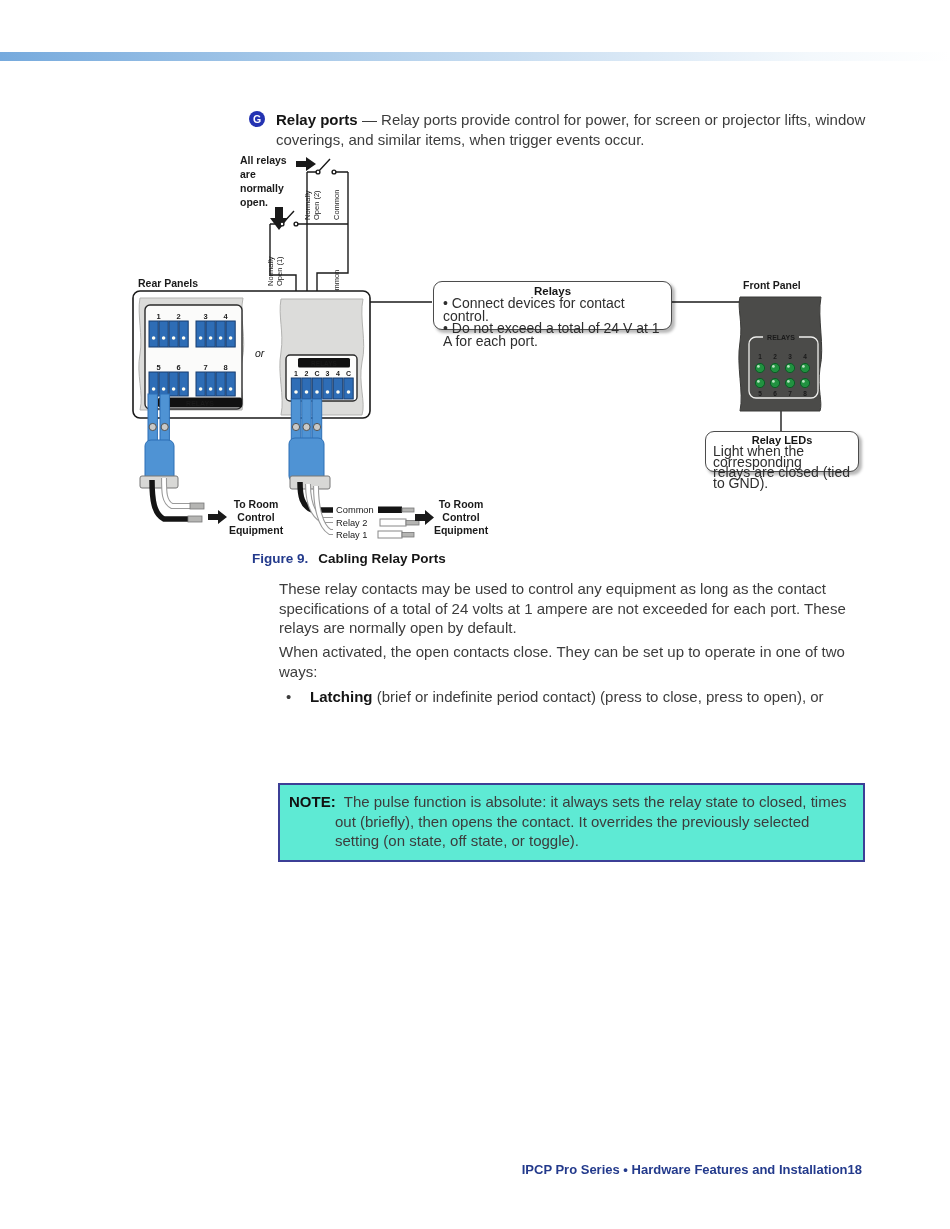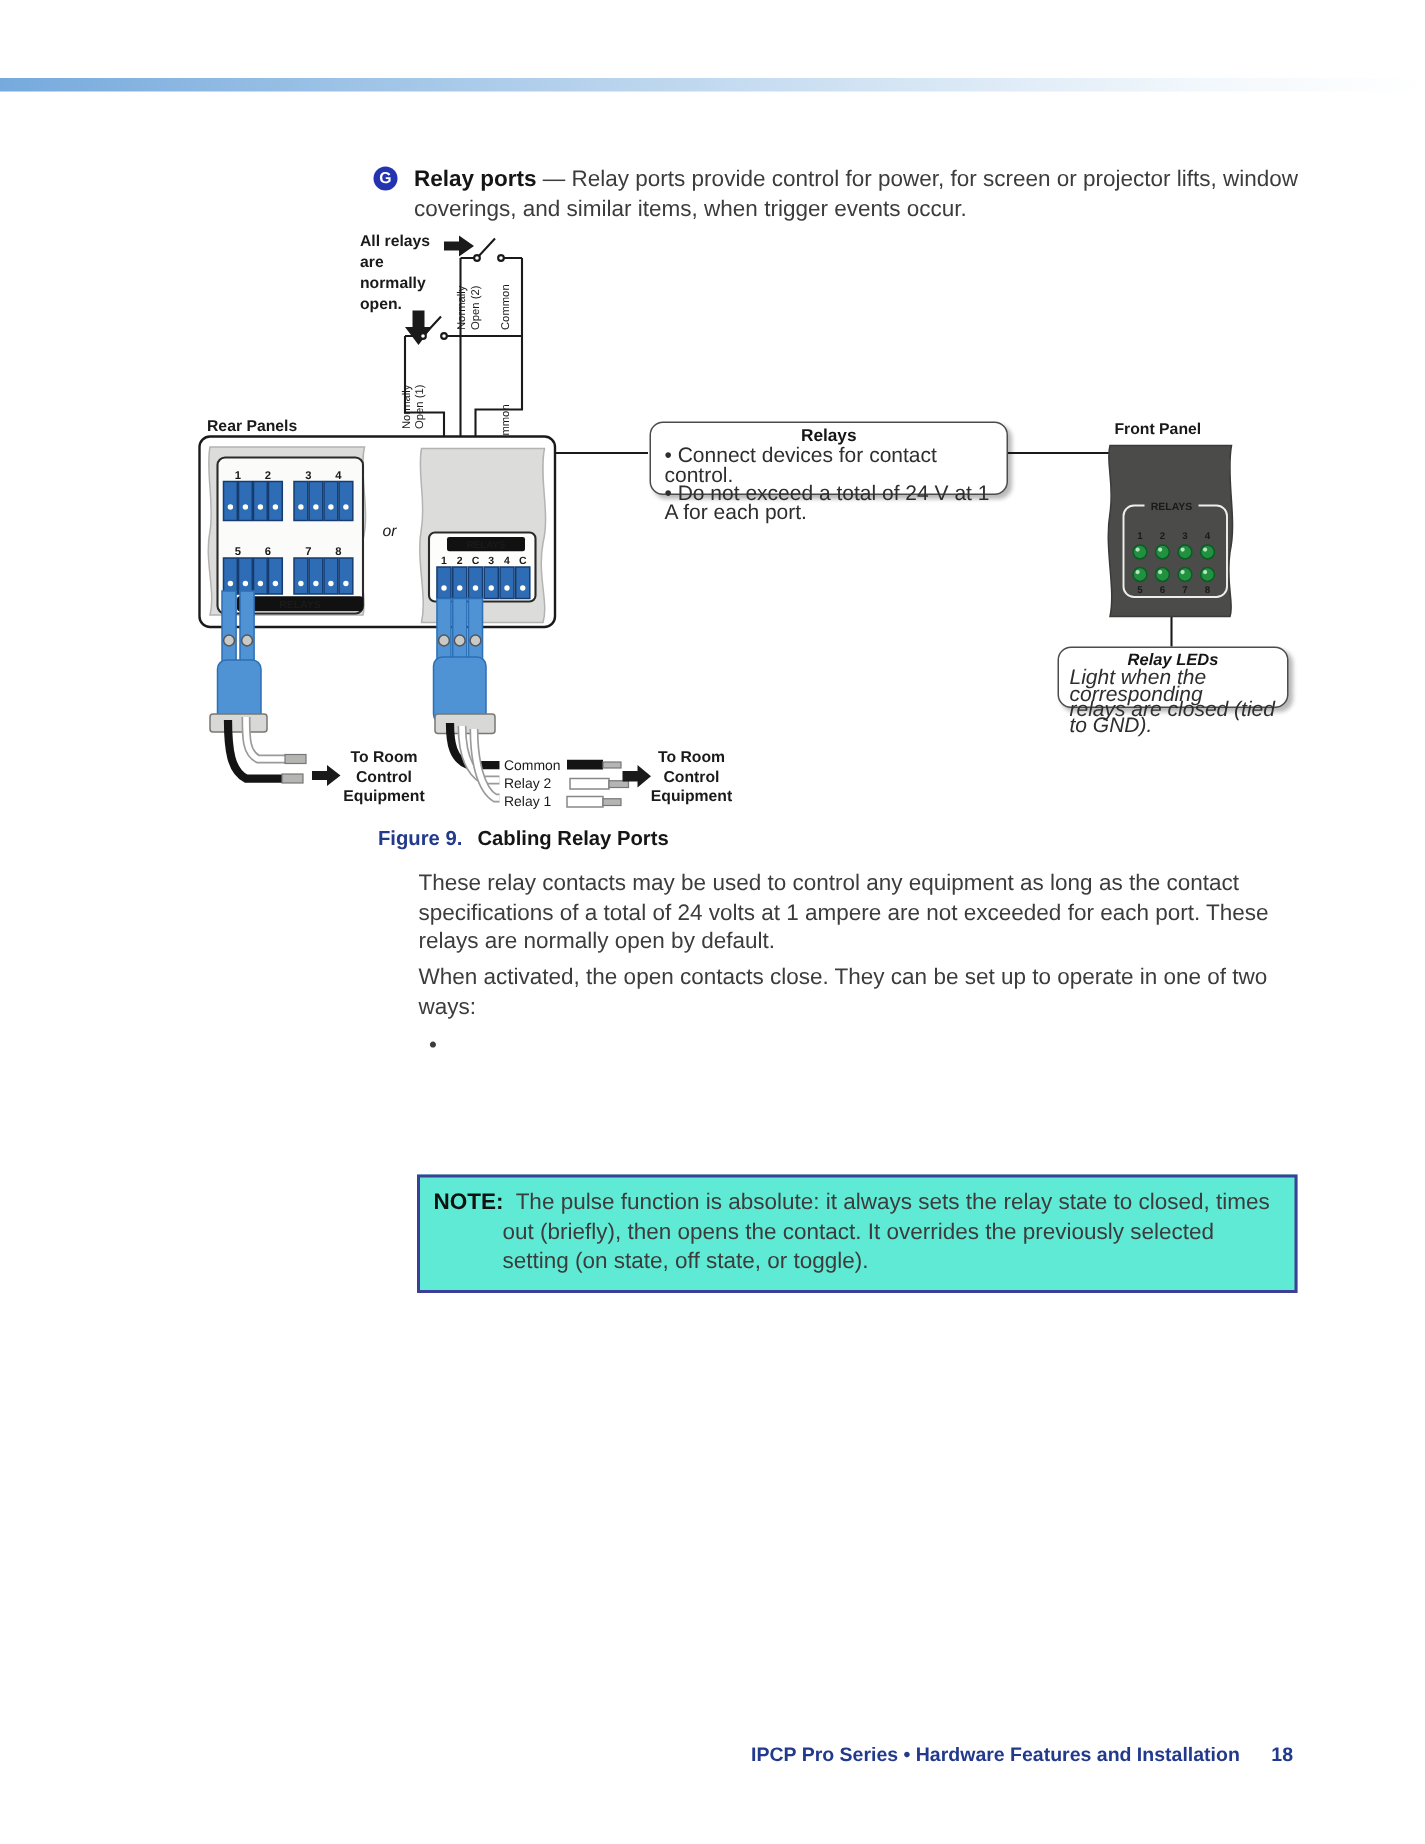--- a/index.html
+++ b/index.html
@@ -9,39 +9,39 @@
           background:linear-gradient(to right,#76aadd 0%,#a9cae9 32%,#d3e4f4 62%,#f3f8fc 85%,#ffffff 100%);}
   .badge{position:absolute;left:249px;top:111px;width:16px;height:16px;border-radius:50%;
          background:#2433b2;color:#fff;font-weight:bold;font-size:10.5px;line-height:16px;text-align:center;}
   .heading{position:absolute;left:276px;top:110px;width:592px;font-size:15px;line-height:19.5px;}
   .heading b{color:#151515;}
   .diagram-svg{position:absolute;left:130px;top:150px;width:740px;height:402px;}
   .diagram-svg text{font-family:"Liberation Sans", sans-serif;fill:#1a1a1a;}
   .callout{position:absolute;background:#fff;border:1.4px solid #4c4c4c;border-radius:9px;
            box-shadow:2.5px 2.5px 3px rgba(0,0,0,0.28);z-index:5;}
   .co-relays{left:433px;top:281px;width:237px;height:47px;}
-  .co-leds{left:705px;top:431px;width:152px;height:39px;font-style:italic;}
+  .co-leds{left:705px;top:431px;width:152px;height:39px;}
   .co-title{font-size:11.5px;font-weight:bold;text-align:center;color:#151515;margin-top:3px;}
   .co-leds .co-title{font-size:11px;margin-top:2px;}
   .co-bullet{font-size:14px;line-height:12.5px;color:#2e2e2e;padding-left:9px;}
   .co-bullet::before{content:"• ";}
   .co-text{font-size:14px;line-height:10.5px;color:#2e2e2e;padding-left:7px;}
   .figcap{position:absolute;left:252px;top:551px;font-size:13.5px;font-weight:bold;}
   .figcap .fig-label{color:#233a8c;}
   .figcap .fig-title{color:#151515;margin-left:10px;}
   .para{position:absolute;left:279px;width:590px;font-size:15px;line-height:19.5px;color:#3c3c3c;}
   .bullet-row{position:absolute;left:286px;width:582px;display:flex;font-size:15px;line-height:19.5px;}
   .b-dot{width:24px;flex:none;}
   .b-dot::before{content:"•";}
   .b-text b{color:#151515;}
   .notebox{position:absolute;left:278px;top:783px;width:564px;min-height:46px;background:#5eead4;
            border:2px solid #3c3f96;padding:7px 10px 9px 9px;}
   .note-p{font-size:15px;line-height:19.5px;color:#3c3c3c;padding-left:46px;text-indent:-46px;margin:0;}
   .note-label{font-weight:bold;color:#111;}
-  .footer{position:absolute;right:88px;top:1162px;display:flex;gap:21px;
+  .footer{position:absolute;right:88px;top:1162px;display:flex;
           color:#233a8c;font-size:13px;font-weight:bold;}
 </style>
 </head>
 <body>
 
 <div id="page">
 
   <div class="topbar"></div>
 
   <div class="badge">G</div>
@@ -288,20 +288,21 @@
 
   <div class="figcap">
     <span class="fig-label">Figure 9.</span><span class="fig-title">Cabling Relay Ports</span>
   </div>
 
   <div class="para" style="top:579px">These relay contacts may be used to control any equipment as long as the contact specifications of a total of 24 volts at 1 ampere are not exceeded for each port. These relays are normally open by default.</div>
   <div class="para" style="top:642px">When activated, the open contacts close. They can be set up to operate in one of two ways:</div>
 
   <div class="bullet-row" style="top:687px">
     <span class="b-dot"></span>
+    <div class="b-text"><b>Latching</b><span> (brief or indefinite period contact) (press to close, press to open), or</span></div>
   </div>
 
 
   <div class="notebox">
     <p class="note-p"><span class="note-label">NOTE:</span>&nbsp; <span>The pulse function is absolute: it always sets the relay state to closed, times out (briefly), then opens the contact. It overrides the previously selected setting (on state, off state, or toggle).</span></p>
   </div>
 
   <div class="footer">
     <span>IPCP Pro Series • Hardware Features and Installation</span>
     <span>18</span>

